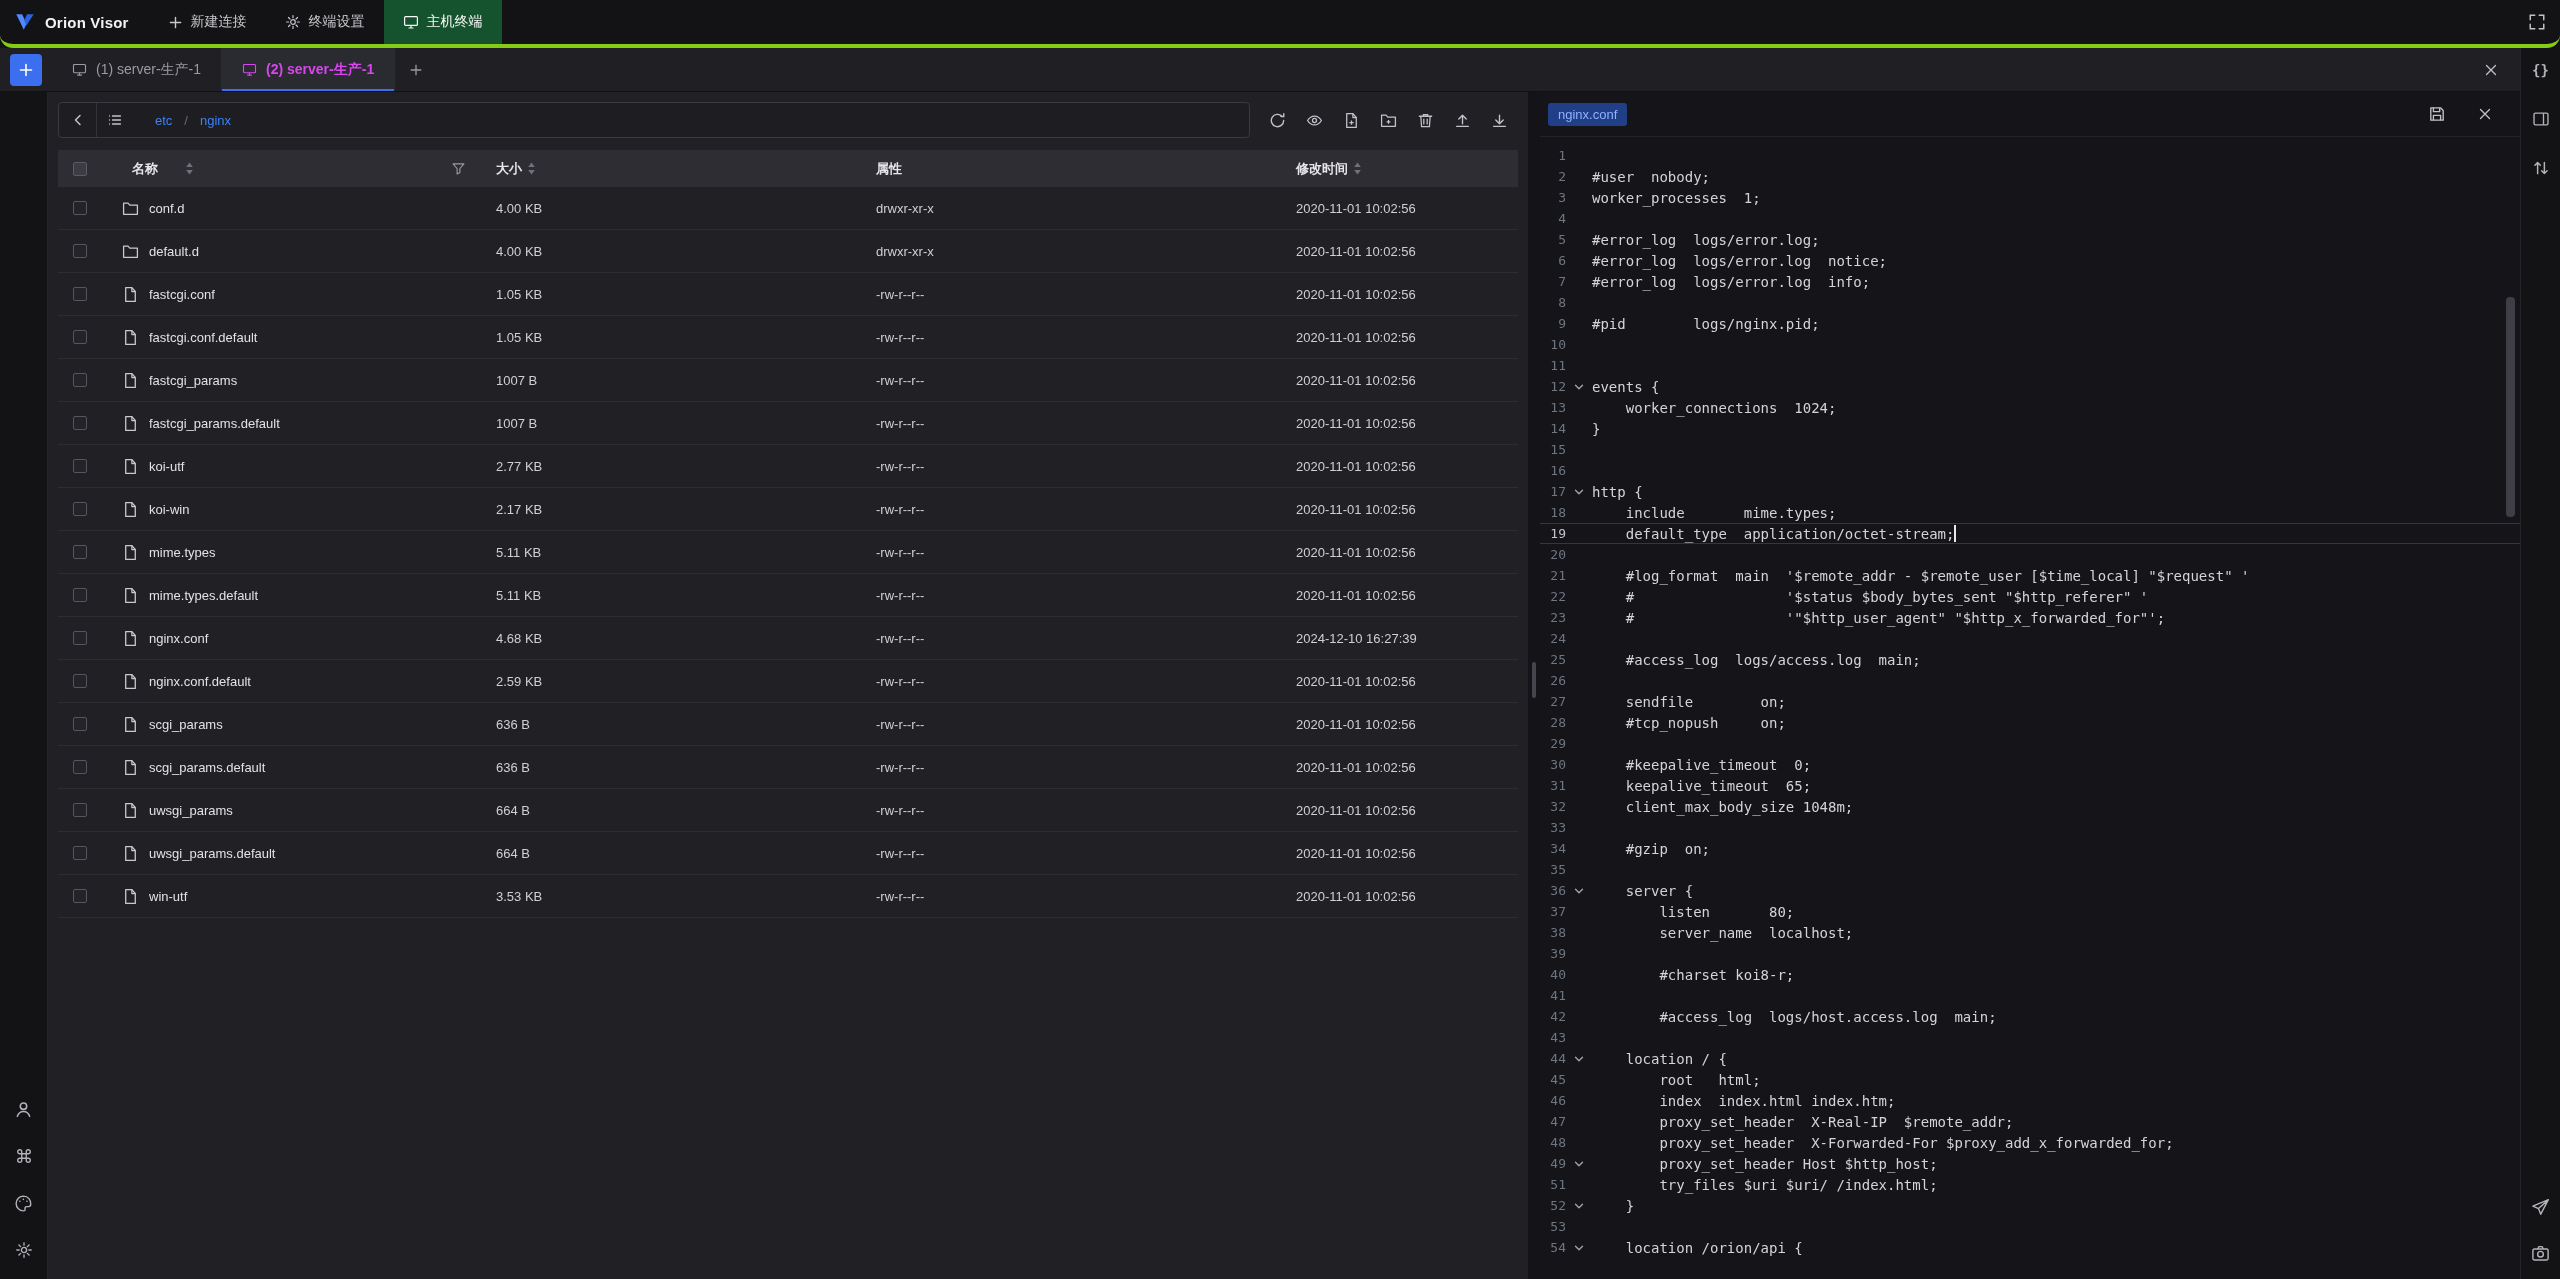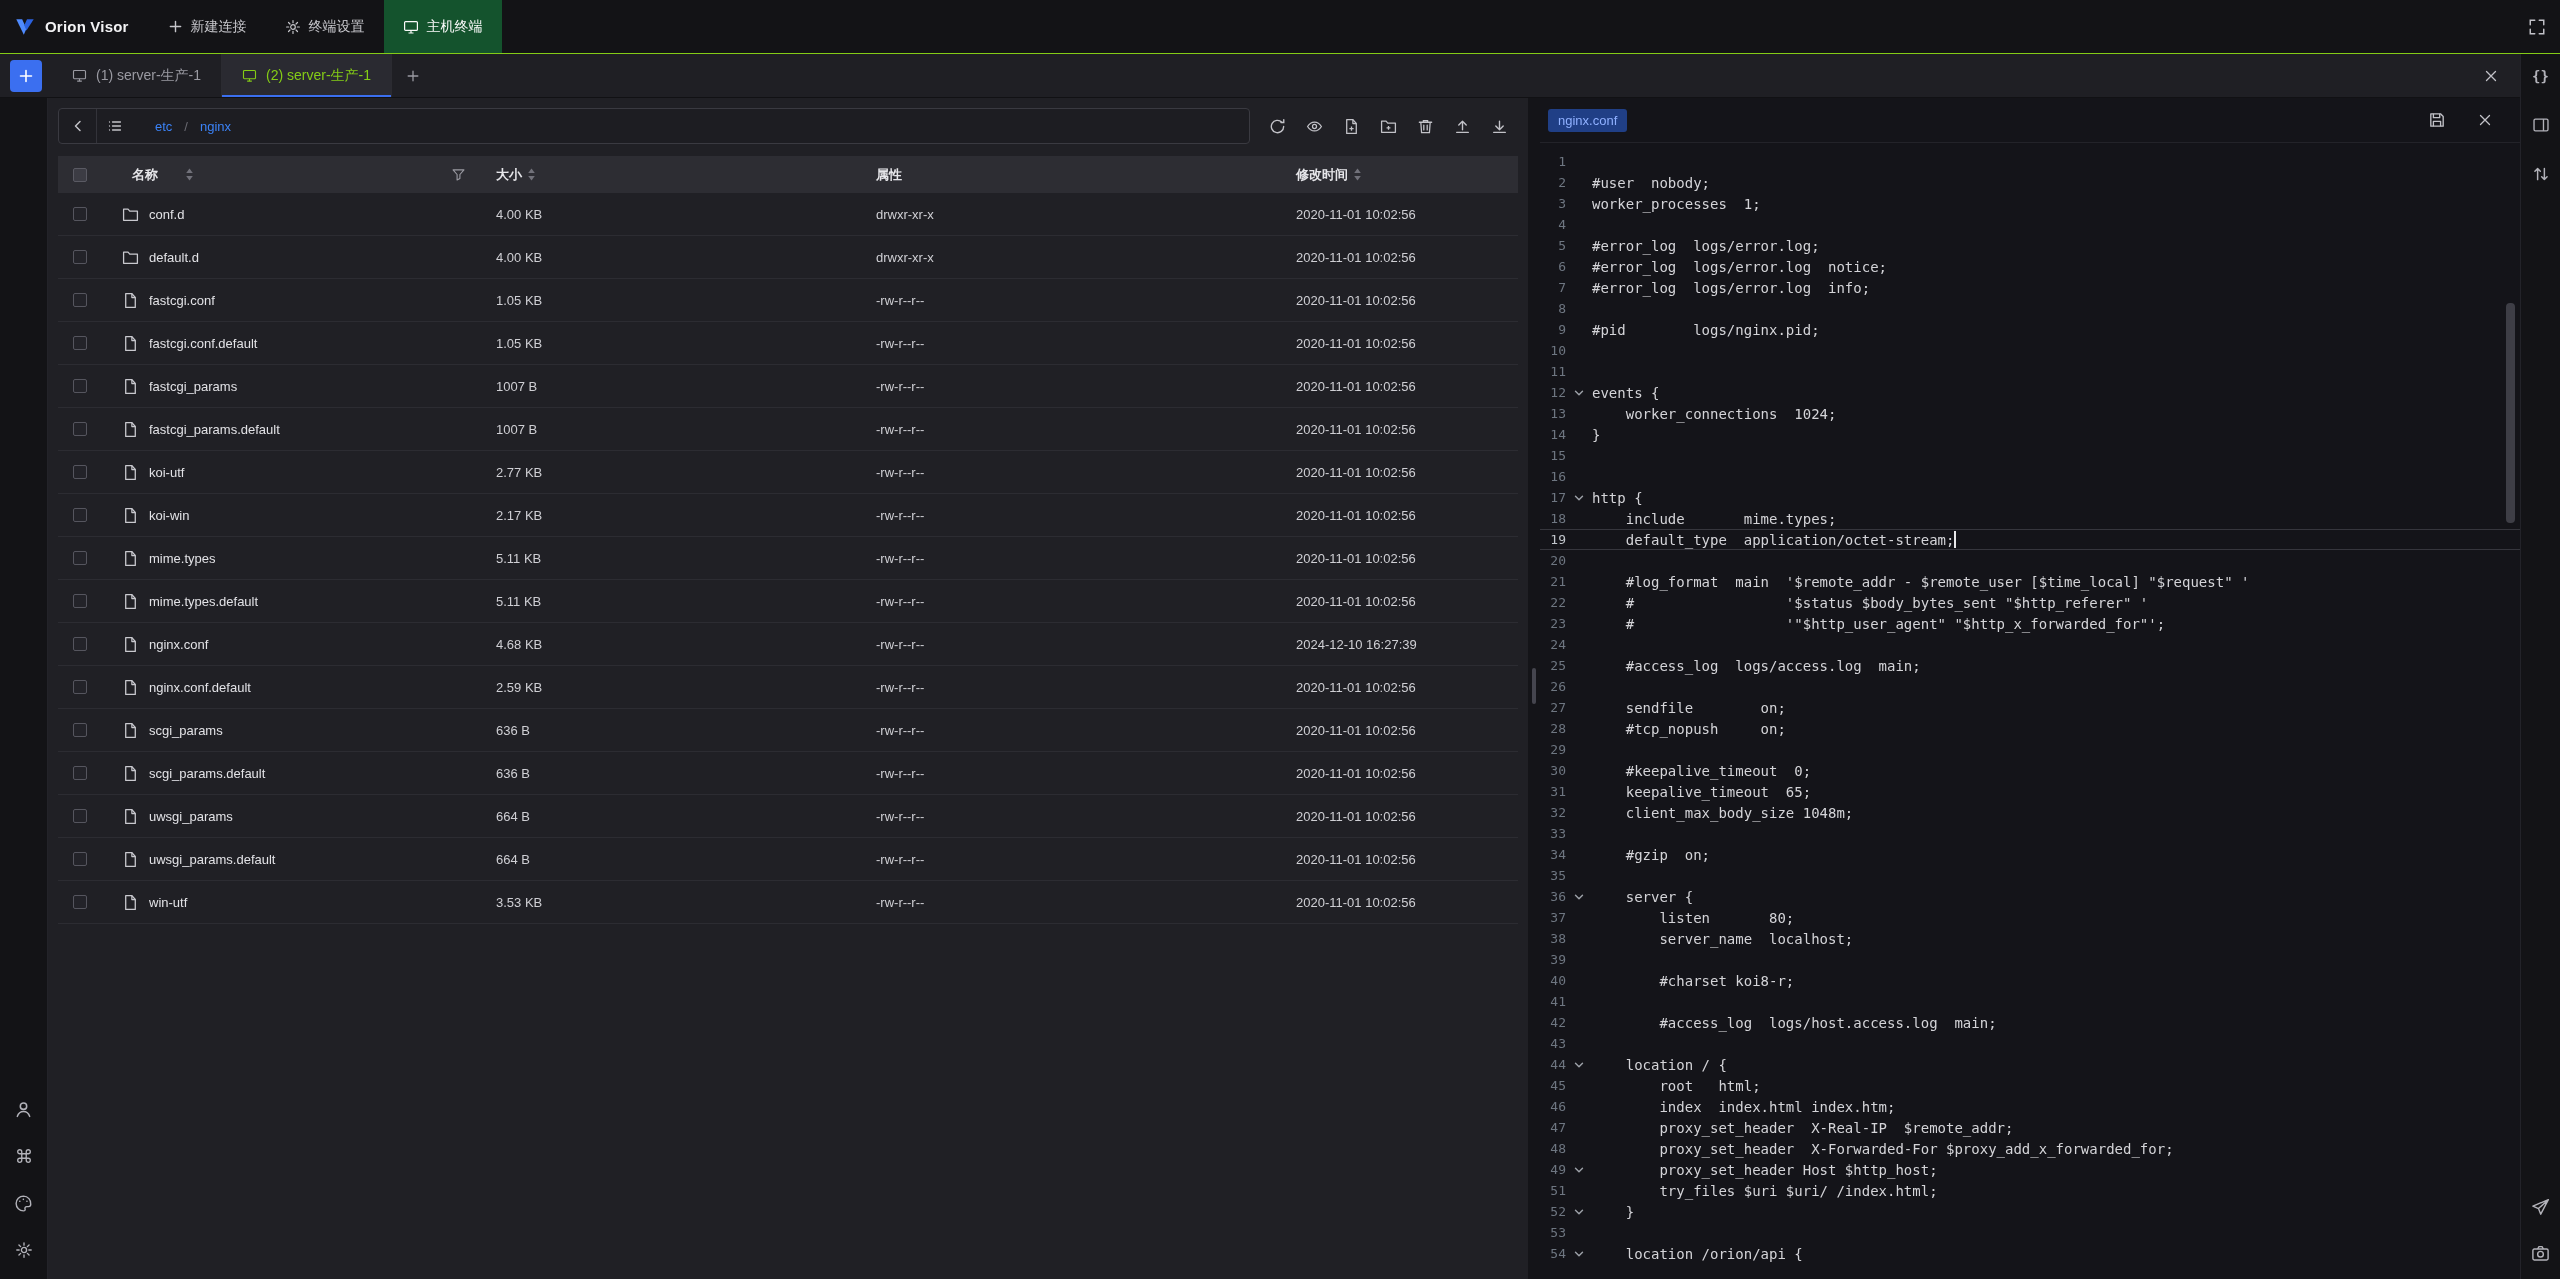--- a/index.html
+++ b/index.html
@@ -9,38 +9,38 @@
     color:var(--text-primary,#dcdce0);
     font-family:"Liberation Sans","DejaVu Sans",sans-serif;
     font-size:13px;
     overflow:hidden;
     display:flex; flex-direction:column;
   }
   svg { display:block; }
   .icon-btn { display:flex; align-items:center; justify-content:center; width:30px; height:30px; color:#c2c2c8; cursor:pointer; border-radius:4px; flex:none; }
 
   
-  .topbar { height:54px; flex:none; background:var(--topbar-bg,#131316); display:flex; align-items:stretch; border-bottom:1px solid #84cc16; }
+  .topbar { height:48px; flex:none; background:var(--topbar-bg,#131316); display:flex; align-items:stretch; border-bottom:4px solid #84cc16;border-radius:13px; }
   .logo { display:flex; align-items:center; gap:9px; padding:0 20px 0 14px; }
   .logo-title { font-size:15px; font-weight:bold; color:#f2f2f4; letter-spacing:.2px; white-space:nowrap; }
   .menu { display:flex; align-items:stretch; }
   .menu-item { display:flex; align-items:center; gap:8px; padding:0 19px; color:#c6c6cb; font-size:14px; cursor:pointer; white-space:nowrap; }
   .menu-item.active { background:#14532d; color:#fafafa; }
   .tb-spacer { flex:1; }
   .topbar .icon-btn { align-self:center; margin-right:8px; }
 
   
   .below { flex:1; display:flex; min-height:0; }
   .main-col { flex:1; display:flex; flex-direction:column; min-width:0; }
 
   
   .tabbar { height:44px; flex:none; background:var(--tabbar-bg,#1f1f24); display:flex; align-items:center; border-bottom:1px solid #111114; }
   .tab-add { width:32px; height:32px; margin:0 10px; border-radius:4px; background:var(--accent,#3b6ff0); color:#fff; display:flex; align-items:center; justify-content:center; cursor:pointer; flex:none; }
   .tab { height:100%; display:flex; align-items:center; gap:9px; padding:0 20px; font-size:14px; color:#9a9aa2; border-right:1px solid #2b2b31; cursor:pointer; position:relative; white-space:nowrap; }
-  .tab.active { background:#2a2a31; color:#84cc16; }
+  .tab.active { background:#2a2a31; color:#d946ef;font-weight:bold; }
   .tab.active::after { content:""; position:absolute; left:0; right:0; bottom:0; height:2px; background:var(--accent,#3b6ff0); }
   .tab-plus { margin-left:14px; color:#9a9aa2; cursor:pointer; }
   .tabbar-close { margin-left:auto; margin-right:14px; }
 
   
   .workspace { flex:1; display:flex; min-height:0; background:#141418; }
   .left-strip { width:48px; flex:none; background:#131316; border-right:1px solid #232329; display:flex; flex-direction:column; align-items:center; justify-content:flex-end; gap:19px; padding-bottom:15px; }
   .left-strip .icon-btn, .right-strip .icon-btn { width:28px; height:28px; color:#b2b2b9; }
   .right-strip { width:40px; flex:none; background:#131316; border-left:1px solid #232329; display:flex; flex-direction:column; align-items:center; padding:8px 0 12px; gap:21px; }
   .right-strip .bottom-group { display:flex; flex-direction:column; gap:18px; margin-top:auto; }

